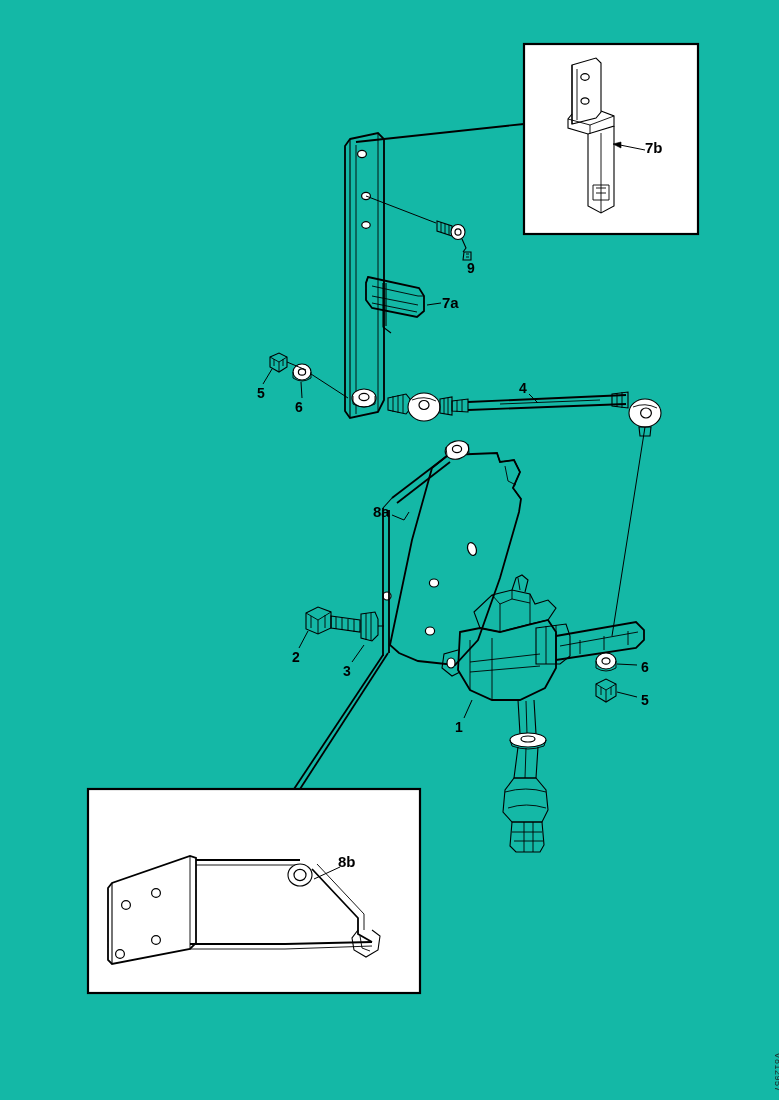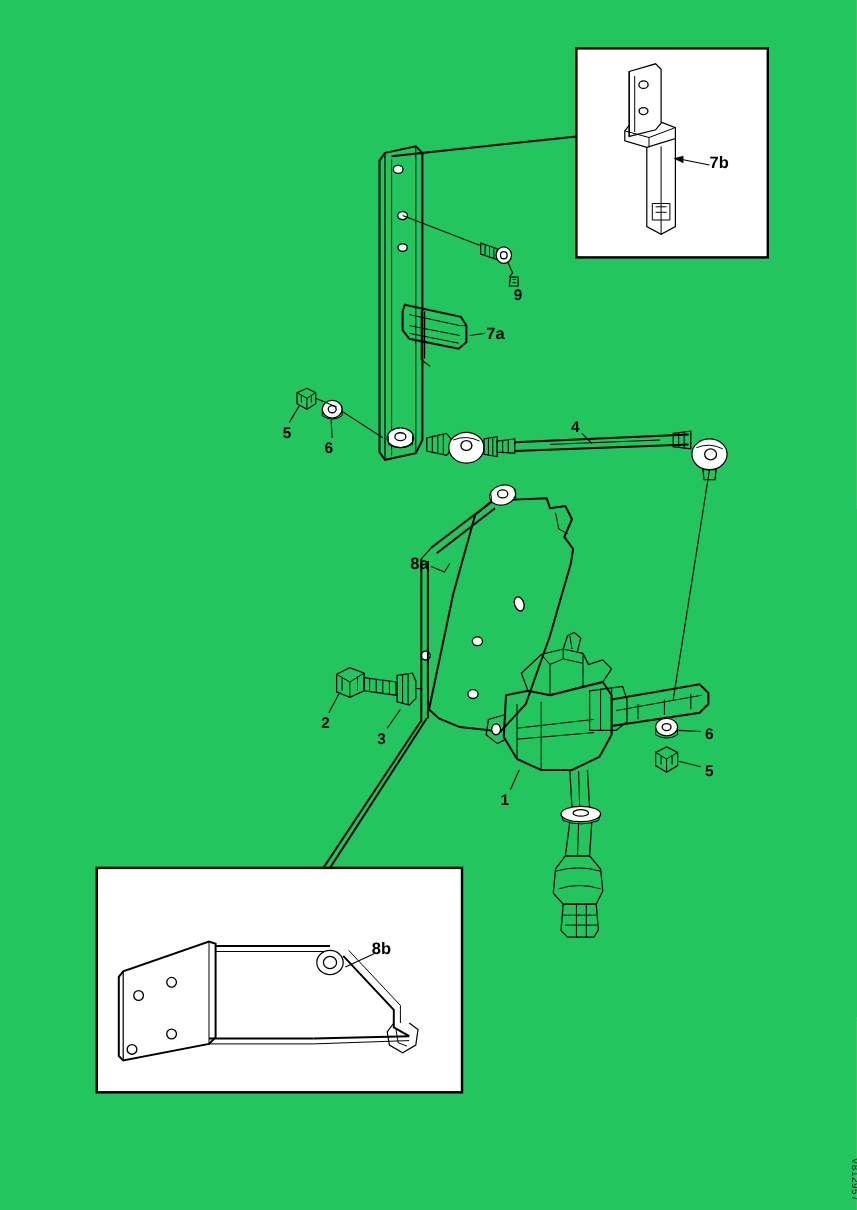--- a/index.html
+++ b/index.html
@@ -8,21 +8,21 @@
     padding: 0;
     background: #ffffff;
   }
   body {
     font-family: "Liberation Sans", sans-serif;
   }
   #page {
     position: relative;
     width: 779px;
     height: 1100px;
-    background: #22c55e;
+    background: #14b8a6;
     overflow: hidden;
   }
   #diagram-svg {
     position: absolute;
     left: 0;
     top: 0;
     width: 779px;
     height: 1100px;
   }
   .lbl {

